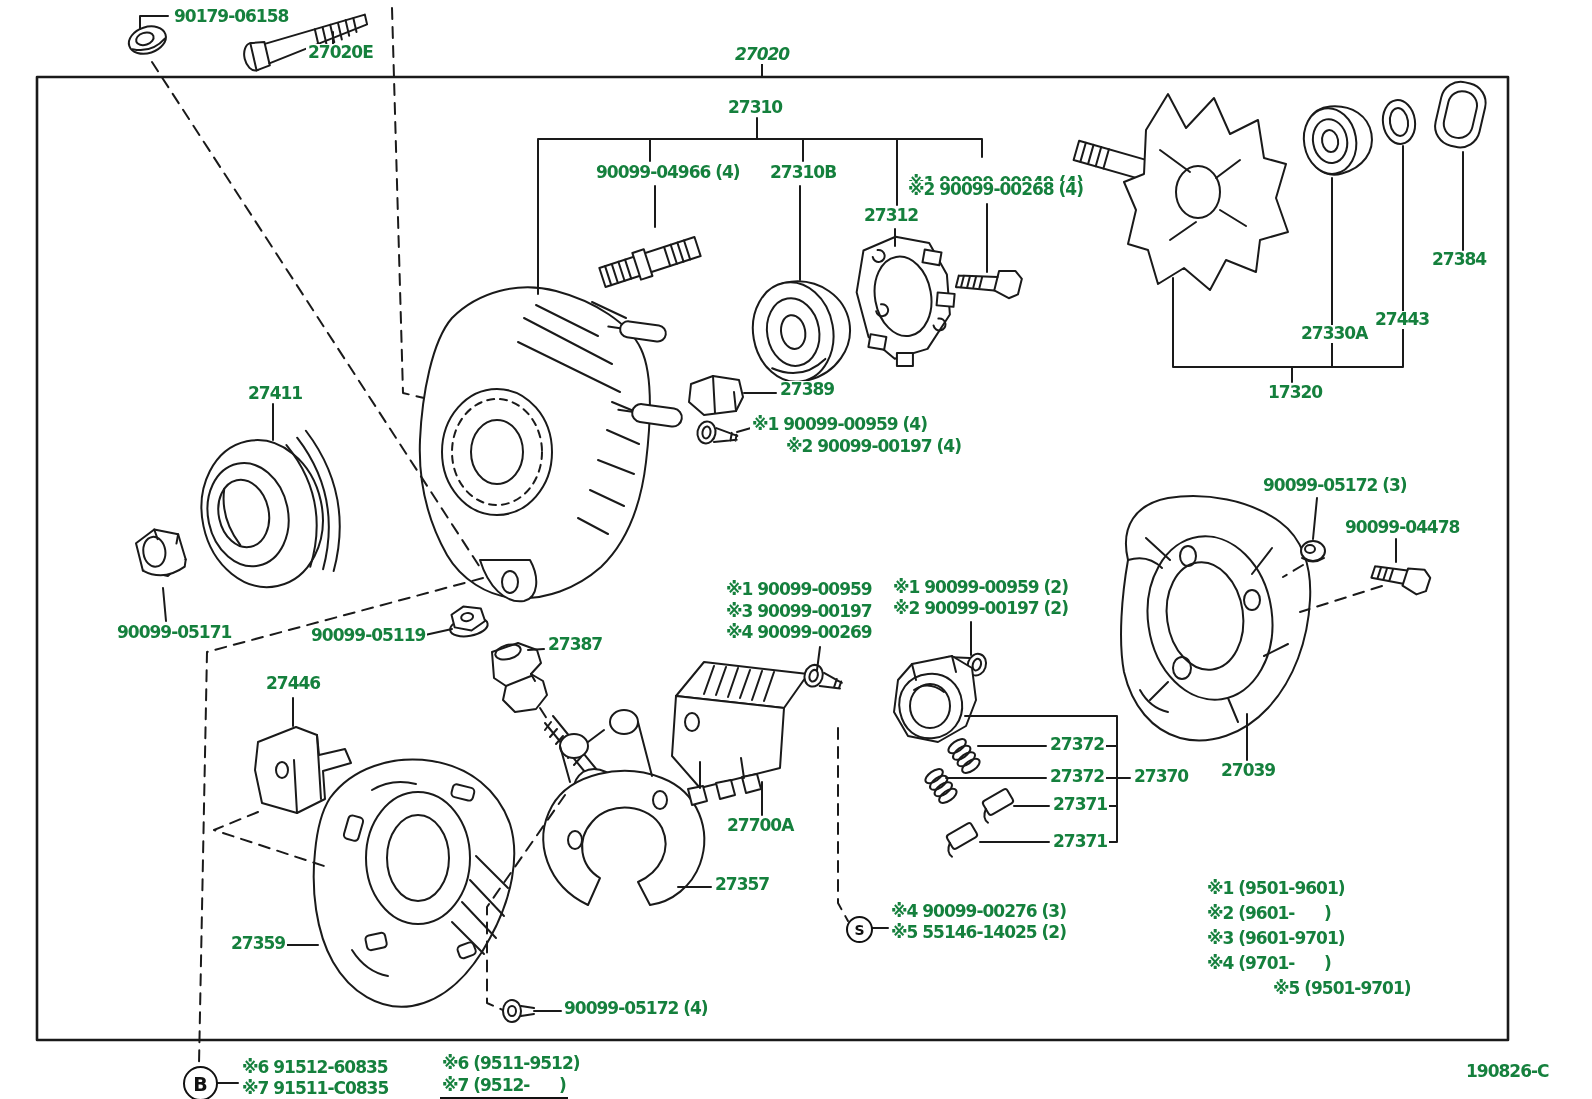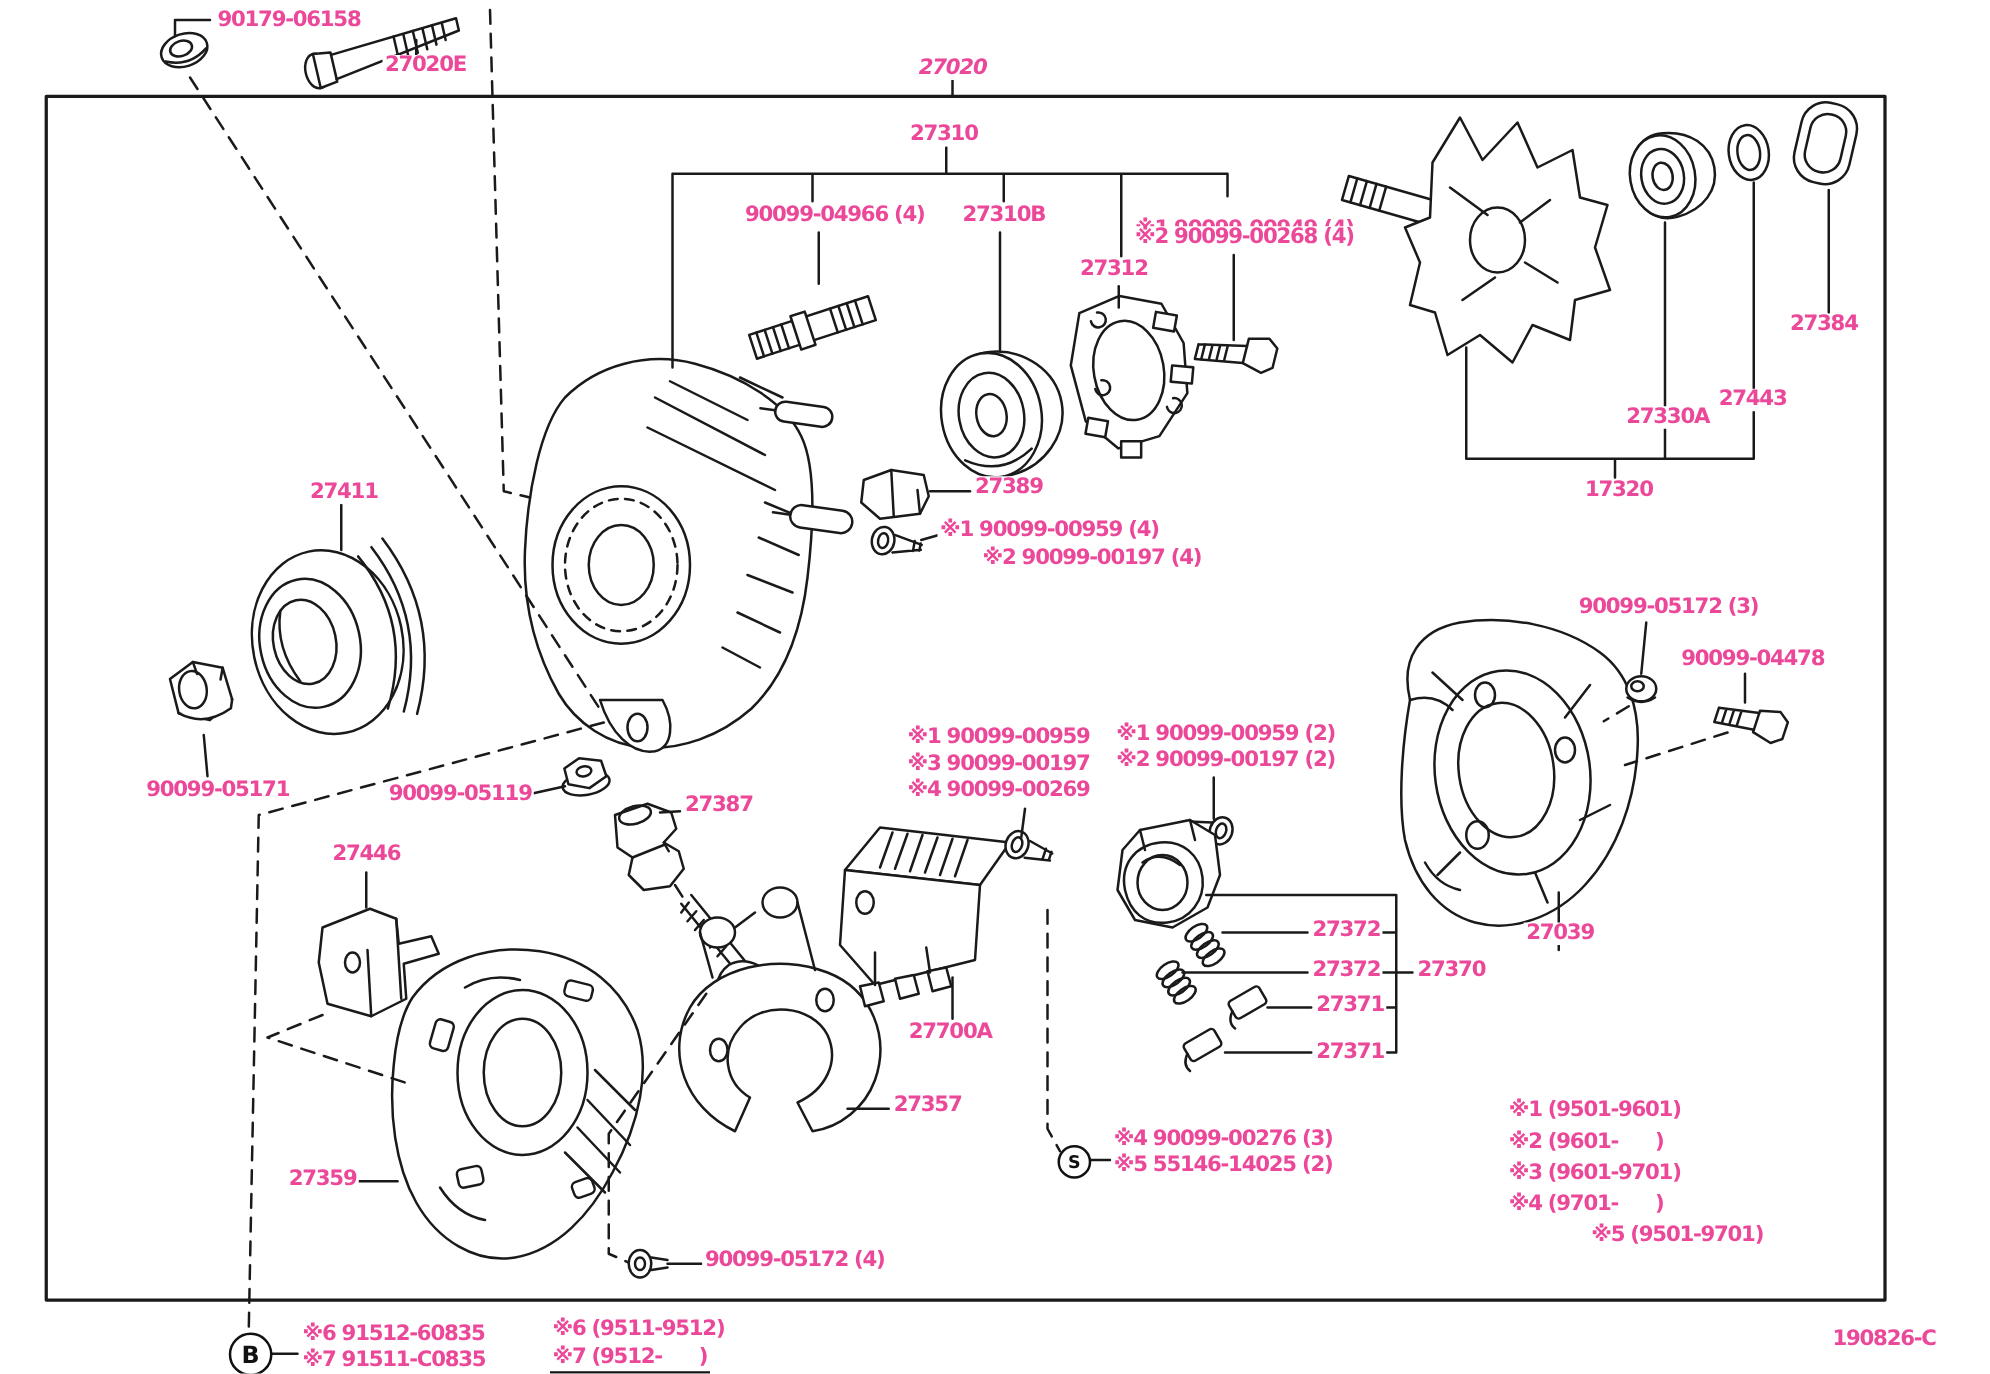--- a/index.html
+++ b/index.html
@@ -5,21 +5,21 @@
   html,body{margin:0;padding:0;background:#fff;}
   .stage{position:relative;width:1592px;height:1099px;background:#fff;overflow:hidden;
          font-family:"DejaVu Sans","Liberation Sans",sans-serif;color:#111;}
   svg{position:absolute;left:0;top:0;}
   svg *{fill:none;stroke:#1a1a1a;stroke-width:2;stroke-linecap:round;stroke-linejoin:round;}
   svg .w{fill:#ffffff;}
   svg .bx{stroke-width:2.6;}
   svg .dash{stroke-dasharray:11 8;}
   #labels-layer{position:absolute;left:0;top:0;width:100%;height:100%;}
   .lbl{position:absolute;font-weight:bold;font-size:17px;line-height:1.05;letter-spacing:-1px;
-       white-space:pre;background:#fff;padding:0 2px;color:#ec4899;}
+       white-space:pre;background:#fff;padding:0 2px;color:#15803d;}
   .lbl.u{border-bottom:2.5px solid #111;padding-bottom:2px;}
   .callout{position:absolute;border:2.6px solid #111;border-radius:50%;background:#fff;
            display:flex;align-items:center;justify-content:center;font-weight:bold;color:#111;}
   #callout-b{left:183px;top:1066px;width:31px;height:31px;font-size:19px;}
   #callout-s{left:846px;top:916px;width:23px;height:23px;font-size:14px;}
 </style>
 </head>
 <body>
 
 <div class="stage">
@@ -344,21 +344,21 @@
       <div class="lbl" style="left: 724px; top: 603px;">※3 90099-00197</div>
       <div class="lbl" style="left: 724px; top: 624px;">※4 90099-00269</div>
       <div class="lbl" style="left: 891px; top: 579px;">※1 90099-00959 (2)</div>
       <div class="lbl" style="left: 891px; top: 600px;">※2 90099-00197 (2)</div>
       <div class="lbl" style="left: 264px; top: 675px;">27446</div>
       <div class="lbl" style="left: 1048px; top: 736px;">27372</div>
       <div class="lbl" style="left: 1048px; top: 768px;">27372</div>
       <div class="lbl" style="left: 1132px; top: 768px;">27370</div>
       <div class="lbl" style="left: 1051px; top: 796px;">27371</div>
       <div class="lbl" style="left: 1051px; top: 833px;">27371</div>
-      <div class="lbl" style="left: 1219px; top: 738px; text-align: center;">27039</div>
+      <div class="lbl" style="left: 1219px; top: 762px; text-align: center;">27039</div>
       <div class="lbl" style="left: 725px; top: 817px;">27700A</div>
       <div class="lbl" style="left: 713px; top: 876px;">27357</div>
       <div class="lbl" style="left: 229px; top: 935px;">27359</div>
       <div class="lbl" style="left: 889px; top: 903px;">※4 90099-00276 (3)</div>
       <div class="lbl" style="left: 889px; top: 924px;">※5 55146-14025 (2)</div>
       <div class="lbl" style="left: 562px; top: 1000px;">90099-05172 (4)</div>
       <div class="lbl" style="left: 1205px; top: 880px;">※1 (9501-9601)</div>
       <div class="lbl" style="left: 1205px; top: 905px;">※2 (9601-      )</div>
       <div class="lbl" style="left: 1205px; top: 930px;">※3 (9601-9701)</div>
       <div class="lbl" style="left: 1205px; top: 955px;">※4 (9701-      )</div>

